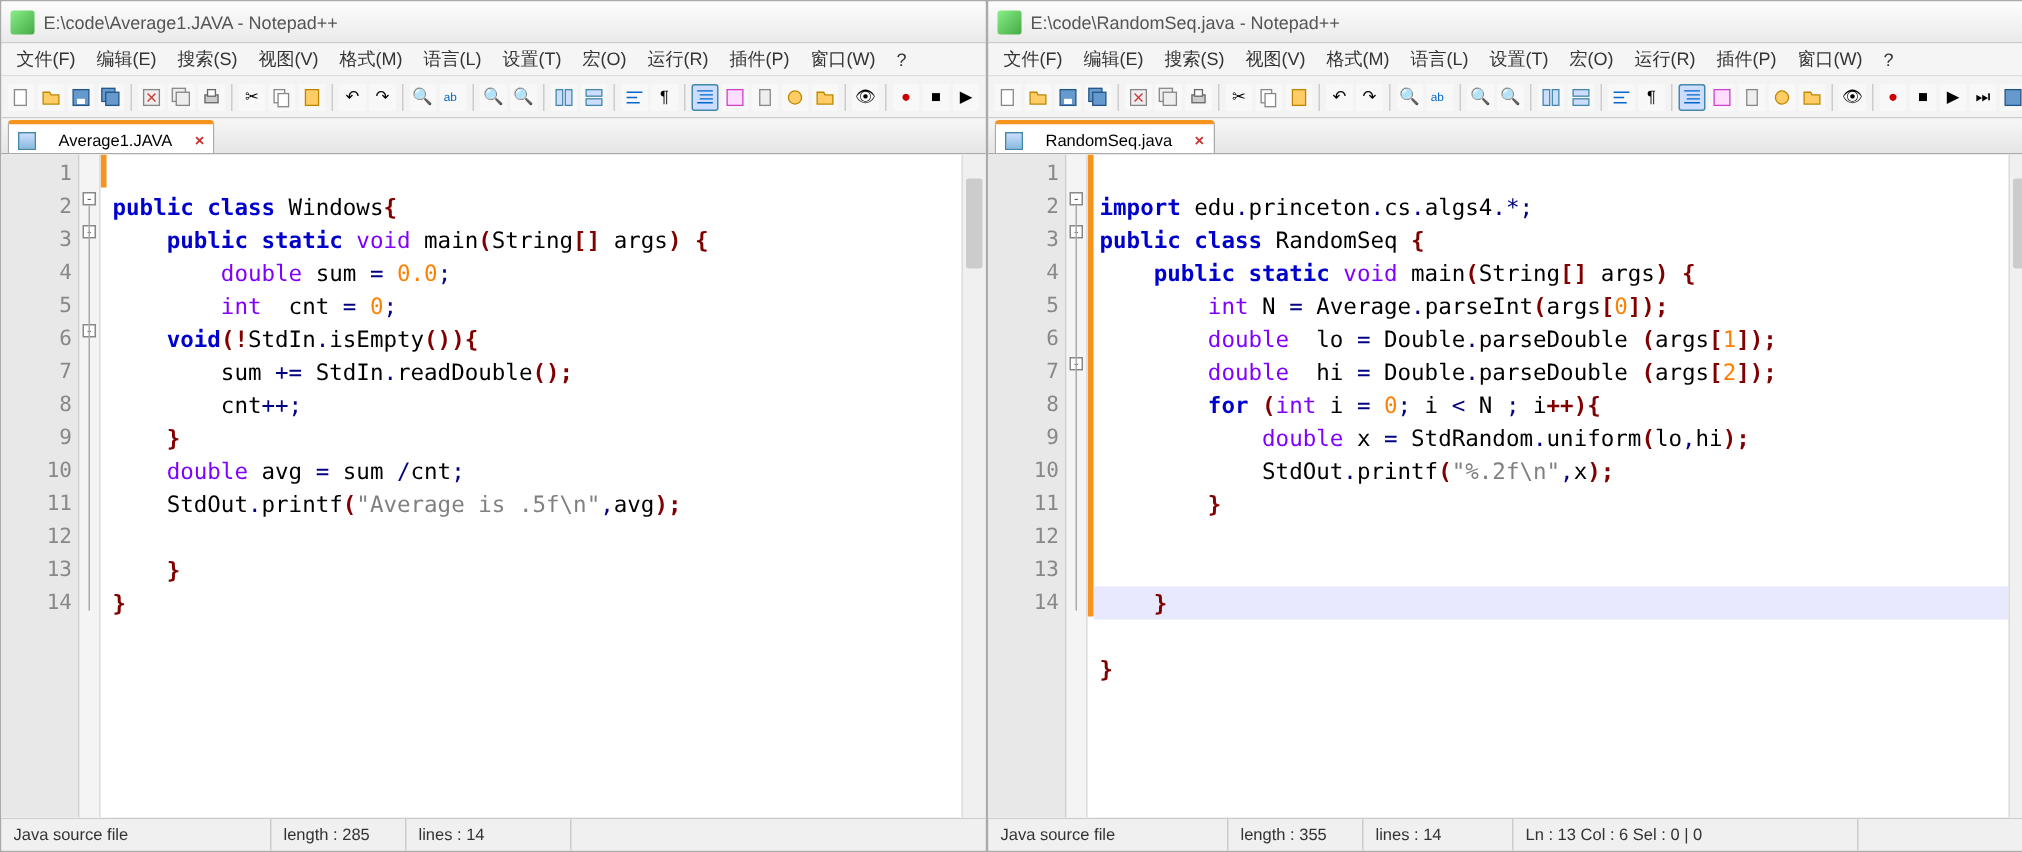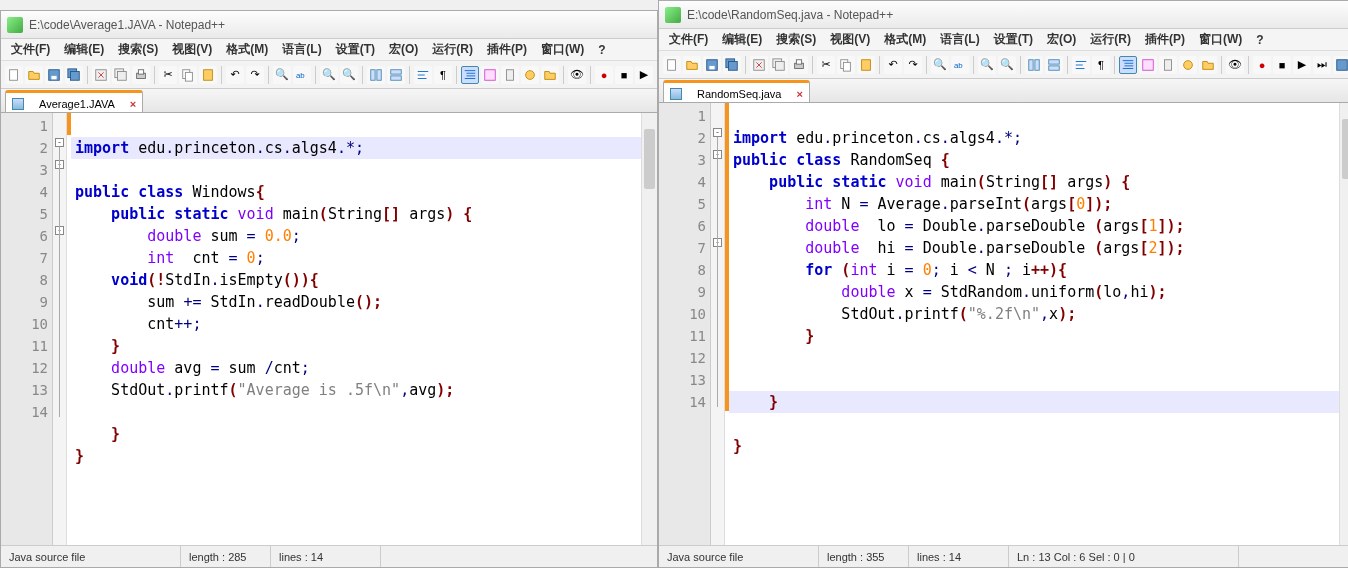--- a/index.html
+++ b/index.html
@@ -1,23 +1,23 @@
 <!DOCTYPE html>
 <html><head>
 <meta charset="utf-8">
 <style>
 * { margin: 0; padding: 0; box-sizing: border-box; }
 body { font-family: "Microsoft YaHei", Arial, sans-serif; font-size: 12px; background: #f0f0f0; overflow: hidden; }
 .desktop { display: flex; width: 1348px; height: 568px; }
 .window { display: flex; flex-direction: column; background: #fff; border: 1px solid #aaa; }
-.window.left { width: 708px; margin-top: 10px; }
+.window.left { width: 708px; }
 .window.right { width: 746px; }
 .titlebar { height: 28px; background: linear-gradient(#fdfdfd,#eaeaea); display: flex; align-items: center; padding: 0 6px; border-bottom: 1px solid #ccc; color: #555; }
 .titlebar .npp-icon { width: 16px; height: 16px; margin-right: 6px; background: linear-gradient(135deg,#8e8,#4a4); border-radius: 2px; display:inline-block; }
-.menubar { height: 22px; background: #f5f5f5; display: flex; align-items: center; padding: 0 4px; gap: 2px; border-bottom: 1px solid #ddd; color: #333; font-weight: bold; }
+.menubar { height: 22px; background: #f5f5f5; display: flex; align-items: center; padding: 0 4px; gap: 2px; border-bottom: 1px solid #ddd; color: #333; }
 .menubar span { padding: 2px 6px; cursor: default; }
 .toolbar { height: 28px; background: #f3f3f3; display: flex; align-items: center; padding: 2px 4px; gap: 2px; border-bottom: 1px solid #ccc; flex-wrap: nowrap; overflow: hidden; }
 .tbtn { width: 18px; height: 18px; border: 1px solid transparent; display: inline-flex; align-items: center; justify-content: center; font-size: 11px; border-radius: 2px; background: #f8f8f8; }
 .tbtn svg { width: 14px; height: 14px; }
 .sep { width: 1px; height: 18px; background: #ccc; margin: 0 2px; }
 .tabbar { height: 24px; background: linear-gradient(#f6f6f6,#e6e6e6); display: flex; align-items: flex-end; padding: 0 4px; border-bottom: 1px solid #aaa; }
 .tab { background: #fff; border: 1px solid #aaa; border-bottom: none; border-radius: 3px 3px 0 0; padding: 2px 6px; display: flex; align-items: flex-end; gap: 15px; font-size: 11px; height: 22px; border-top: 3px solid #f7941d; }
 .tab .file-icon { width: 12px; height: 12px; background: linear-gradient(#cdf,#8bd); border: 1px solid #48a; }
 .tab .close { color: #c33; font-weight: bold; cursor: pointer; }
 .editor { flex: 1; display: flex; background: #fff; overflow: hidden; position: relative; }
@@ -212,21 +212,20 @@
     <div class="fold">
       <div class="fbox" style="top:25px">-</div>
       <div class="fbox" style="top:47px">-</div>
       <div class="fbox" style="top:113px">-</div>
       <div class="fline" style="top:34px;height:270px"></div>
     </div>
     <div class="change">
           <div class="mark" style="height:22px"></div>
         </div>
     <div class="code">
-<span class="curline"><span class="kw">import</span><span> edu</span><span class="op">.</span><span>princeton</span><span class="op">.</span><span>cs</span><span class="op">.</span><span>algs4</span><span class="op">.*;</span></span>
 <span class="kw">public</span><span class="kw"> class</span><span> Windows</span><span class="punc">{</span>
 <span class="kw">    public</span><span class="kw"> static</span><span class="kw2"> void</span><span> main</span><span class="punc">(</span><span>String</span><span class="punc">[]</span><span> args</span><span class="punc">)</span><span class="punc"> {</span>
 <span class="kw2">        double</span><span> sum </span><span class="op">=</span><span> </span><span class="num">0.0</span><span class="op">;</span>
 <span class="kw2">        int</span><span>  cnt </span><span class="op">=</span><span> </span><span class="num">0</span><span class="op">;</span>
 <span class="kw">    void</span><span class="punc">(!</span><span>StdIn</span><span class="op">.</span><span>isEmpty</span><span class="punc">()){</span>
 <span>        sum </span><span class="op">+=</span><span> StdIn</span><span class="op">.</span><span>readDouble</span><span class="punc">();</span>
 <span>        cnt</span><span class="op">++;</span>
 <span class="punc">    }</span>
 <span class="kw2">    double</span><span> avg </span><span class="op">=</span><span> sum </span><span class="op">/</span><span>cnt</span><span class="op">;</span>
 <span>    StdOut</span><span class="op">.</span><span>printf</span><span class="punc">(</span><span class="str">"Average is .5f\n"</span><span class="op">,</span><span>avg</span><span class="punc">);</span>

